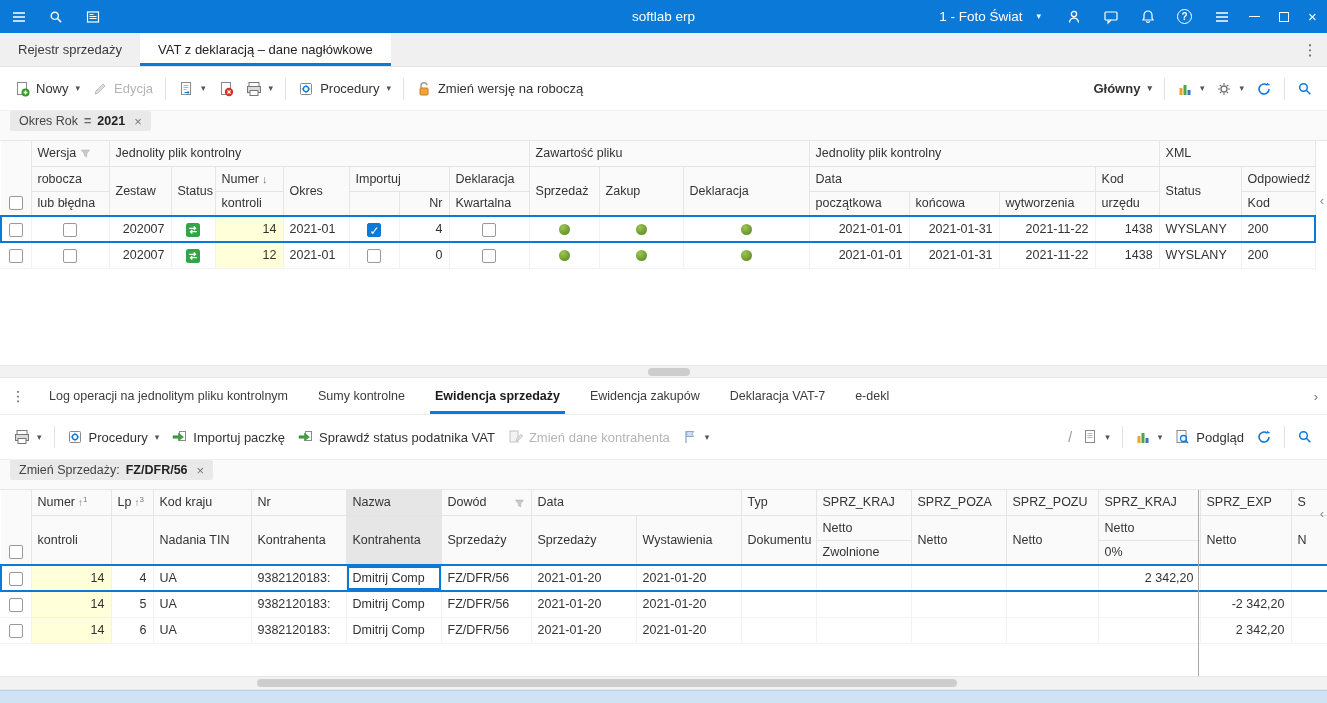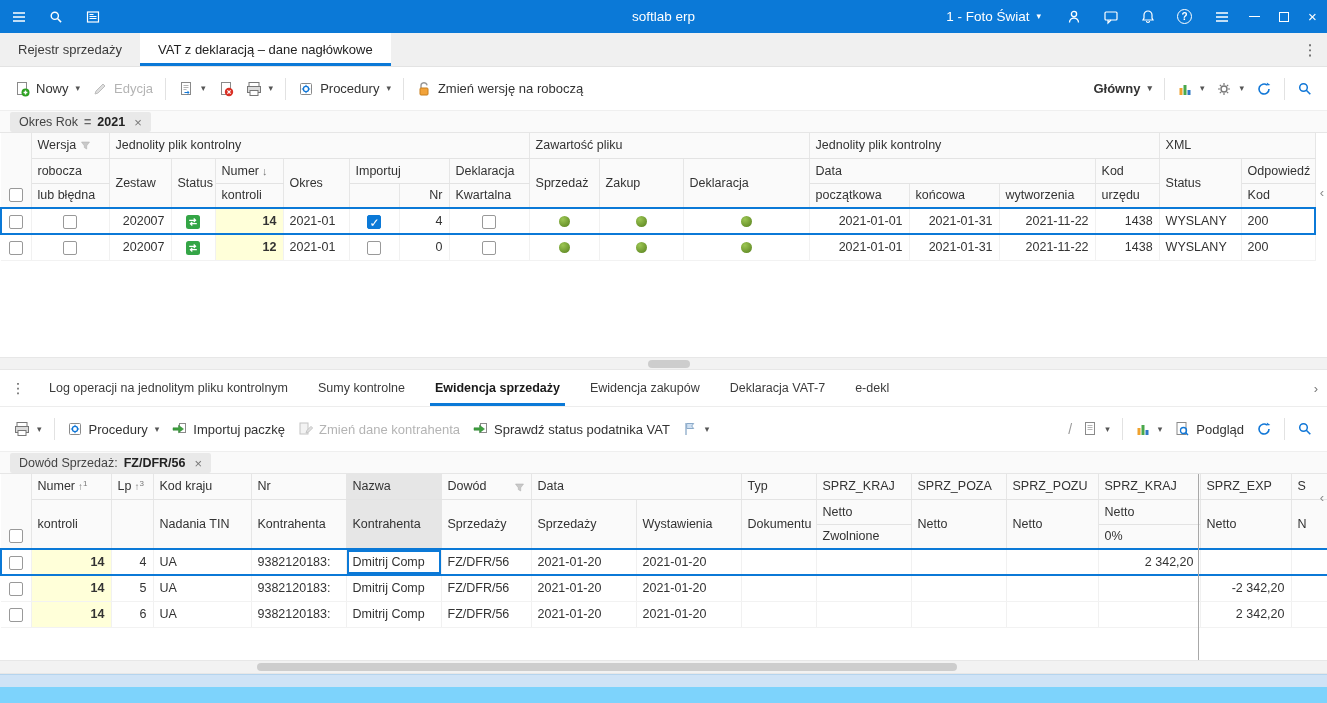--- a/index.html
+++ b/index.html
@@ -7,21 +7,21 @@
     font-family:"Liberation Sans", sans-serif; font-size:13px; color:#333; background:#fff; }
   .app { width:1327px; height:703px; position:relative; background:#7dd3fc; }
 
   
   .topbar { height:33px; background:#0b79d7; color:#fff; display:flex; align-items:stretch; position:relative; }
   .tb-left, .tb-right { display:flex; align-items:stretch; }
   .tb-right { margin-left:auto; }
   .tb-btn { width:37px; display:flex; align-items:center; justify-content:center; cursor:pointer; }
   .tb-title { position:absolute; left:0; right:0; top:0; bottom:0; display:flex; align-items:center;
     justify-content:center; font-size:13.5px; pointer-events:none; }
-  .company { display:flex; align-items:center; gap:7px; padding:0 14px; font-size:13.5px; cursor:pointer; }
+  .company { display:flex; align-items:center; gap:14px; padding:0 14px; font-size:13.5px; cursor:pointer; }
   .chev { font-size:9px; line-height:1; }
   .chev.white { color:#fff; }
   .help-circ { width:15px; height:15px; border:1.2px solid #fff; border-radius:50%; display:flex;
     align-items:center; justify-content:center; font-size:10px; font-weight:bold; }
   .winbtn { width:29px; display:flex; align-items:center; justify-content:center; cursor:pointer; }
   .min-glyph { width:11px; height:1.5px; background:#fff; display:block; }
   .max-glyph { width:10px; height:10px; border:1.2px solid #fff; display:block; }
   .close-glyph { font-size:15px; line-height:1; }
 
   
@@ -39,41 +39,41 @@
     color:#333; cursor:pointer; }
   .tbt.disabled { color:#b4b4b4; cursor:default; }
   .tbt .chev { color:#555; margin-left:1px; }
   .tbt.bold { font-weight:700; }
   .sep { width:1px; height:22px; background:#e2e2e2; margin:0 6px; flex:0 0 1px; }
   .spacer { flex:1; }
   .ico { width:16px; height:16px; display:inline-block; vertical-align:middle; flex:0 0 16px; }
   .slash { color:#9a9a9a; font-size:14px; padding:0 4px; }
 
   
-  .filterbar { height:23px; background:#fafafa; border-top:1px solid #efefef; border-bottom:1px solid #e6e6e6;
-    display:flex; align-items:flex-end; padding:0 10px; }
+  .filterbar { height:31px; background:#fafafa; border-top:1px solid #efefef; border-bottom:1px solid #e6e6e6;
+    display:flex; align-items:flex-start; padding:0 10px; }
   .chip { display:flex; align-items:center; gap:6px; background:#e9e9e9; padding:3px 9px; font-size:12.5px;
     color:#444; border-radius:2px; }
   .chip b { font-weight:700; color:#222; }
   .chip .op { color:#666; font-weight:700; }
   .chip .x { color:#777; font-size:13px; cursor:pointer; margin-left:3px; line-height:1; }
 
   
   .grid-wrap { position:relative; background:#fff; overflow:hidden; }
   .grid-wrap.g1 { height:224px; }
   .grid-wrap.g2 { height:186px; }
   table.grid { border-collapse:collapse; table-layout:fixed; font-size:12.5px; }
   .grid th { font-weight:400; text-align:left; padding:2px 6px; height:25px; border-right:1px solid #e6e6e6;
     border-bottom:1px solid #e3e3e3; background:#fafafa; color:#333; overflow:hidden; white-space:nowrap; }
   .grid th.hl { background:#e6e6e6; }
   .grid td { padding:2px 6px; height:26px; line-height:20px; border-right:1px solid #f1f1f1;
     border-bottom:1px solid #f2f2f2; overflow:hidden; white-space:nowrap; background:#fff; }
   .grid .r { text-align:right; }
   .grid .c { text-align:center; }
-  .grid td.yellow { background:#ffffd9;font-weight:bold; }
+  .grid td.yellow { background:#ffffd9; }
   .grid th.chkcol, .grid td.chkcol { text-align:center; }
   .grid th.chkcol { vertical-align:bottom; padding-bottom:5px; }
   tr.selected td { border-top:2px solid #0b79d7; border-bottom:2px solid #0b79d7; }
   tr.selected td:first-child { border-left:2px solid #0b79d7; }
   tr.selected td:last-child { border-right:2px solid #0b79d7; }
   td.sel-cell { box-shadow:inset 0 0 0 2px #0b79d7; }
   .cb { width:14px; height:14px; border:1px solid #999; background:#fff; display:inline-block;
     vertical-align:middle; border-radius:2px; position:relative; cursor:pointer; }
   .cb.on { background:#0b79d7; border-color:#0b79d7; }
   .cb.on::after { content:"✓"; color:#fff; position:absolute; left:1.5px; top:-3px; font-size:12px; }
@@ -432,33 +432,33 @@
       <span>Procedury</span>
         <span class="chev">▾</span>
     </div>
     <div class="tbt">
       <svg class="ico" viewBox="0 0 16 16">
           <rect x="8.5" y="2.5" width="6" height="9" fill="#fff" stroke="#8a8a8a"></rect>
           <path d="M2 6.8h5.5V4.2L12.5 8l-5 3.8V9.2H2z" fill="#3fa13f" stroke="#2e7d32" stroke-width="0.5"></path>
         </svg>
       <span>Importuj paczkę</span>
     </div>
+    <div class="tbt">
+      <svg class="ico" viewBox="0 0 16 16">
+          <rect x="8.5" y="2.5" width="6" height="9" fill="#fff" stroke="#8a8a8a"></rect>
+          <path d="M2 6.8h5.5V4.2L12.5 8l-5 3.8V9.2H2z" fill="#3fa13f" stroke="#2e7d32" stroke-width="0.5"></path>
+        </svg>
+      <span>Sprawdź status podatnika VAT</span>
+    </div>
     <div class="tbt disabled">
       <svg class="ico" viewBox="0 0 16 16">
           <rect x="3" y="2" width="8" height="11" fill="#f3f3f3" stroke="#c4c4c4"></rect>
           <path d="M9 12l1-2.6 4-4 1.6 1.6-4 4L9 12z" fill="#e0e0e0" stroke="#c4c4c4"></path>
         </svg>
       <span>Zmień dane kontrahenta</span>
-    </div>
-    <div class="tbt">
-      <svg class="ico" viewBox="0 0 16 16">
-          <rect x="8.5" y="2.5" width="6" height="9" fill="#fff" stroke="#8a8a8a"></rect>
-          <path d="M2 6.8h5.5V4.2L12.5 8l-5 3.8V9.2H2z" fill="#3fa13f" stroke="#2e7d32" stroke-width="0.5"></path>
-        </svg>
-      <span>Sprawdź status podatnika VAT</span>
     </div>
     <div class="tbt">
       <svg class="ico" viewBox="0 0 16 16">
           <path d="M4 2v12" stroke="#8aa9c8" stroke-width="1.3"></path>
           <path d="M4.7 2.5h7l-2 2.5 2 2.5h-7z" fill="#cfe0f2" stroke="#8aa9c8"></path>
         </svg>
       <span class="chev">▾</span>
     </div>
     <div class="spacer"></div>
     <span class="slash">/</span>
@@ -496,21 +496,21 @@
     <div class="tbt">
       <svg class="ico" viewBox="0 0 16 16">
           <circle cx="6.5" cy="6.5" r="3.8" fill="none" stroke="#1177d7" stroke-width="1.5"></circle>
           <path d="M9.3 9.3l4 4" stroke="#1177d7" stroke-width="1.6"></path>
         </svg>
     </div>
   </div>
 
   <div class="filterbar">
     <div class="chip">
-      <span>Dowód Sprzedaż:</span>
+      <span>Zmień Sprzedaży:</span>
       <b>FZ/DFR/56</b>
       <span class="x">×</span>
     </div>
   </div>
 
   <div class="grid-wrap g2">
     <table class="grid" style="width:1327px">
       <colgroup>
         <col style="width:30px">
           <col style="width:80px">

